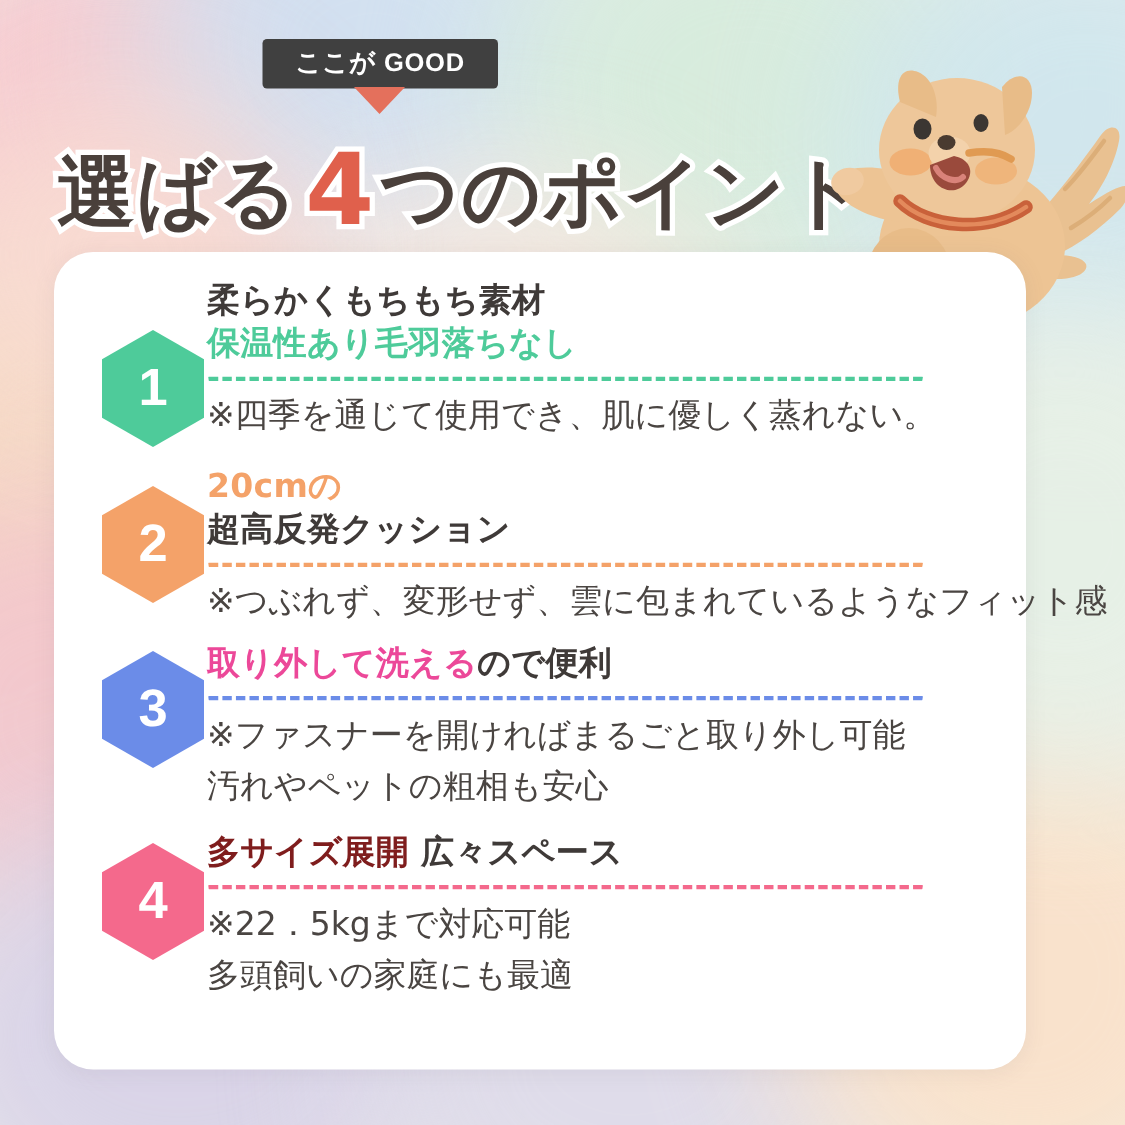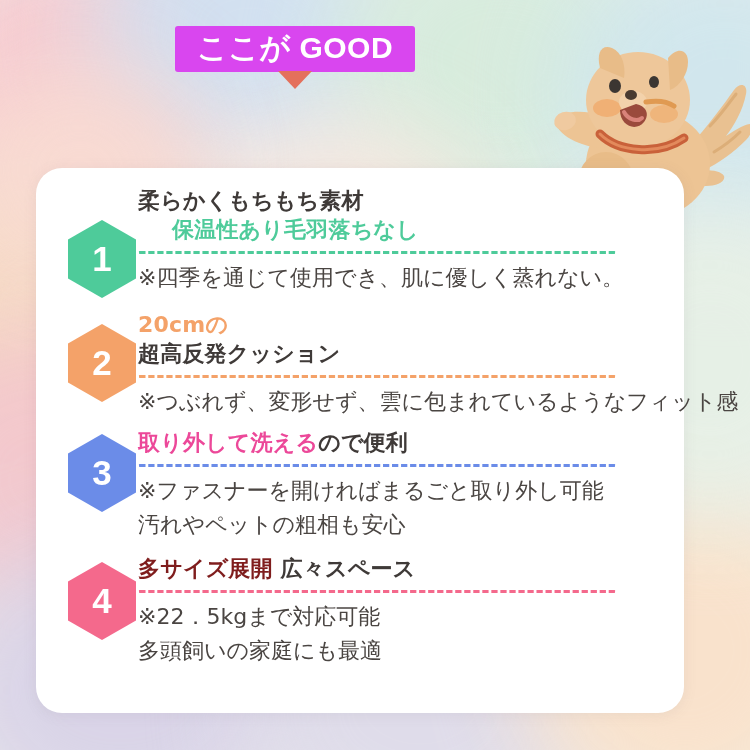--- a/index.html
+++ b/index.html
@@ -22,23 +22,23 @@
   .b7{left:-60px;  top:540px;  width:360px;height:300px;background:#d9d3e8;opacity:.95;}
   .b8{left:240px;  top:560px;  width:360px;height:300px;background:#dcd8ea;opacity:.8;}
   .b9{left:520px;  top:480px;  width:330px;height:340px;background:#fae2cb;opacity:.95;}
   .b10{left:560px; top:200px;  width:300px;height:320px;background:#e6f0e6;opacity:.9;}
   .b11{left:180px; top:120px;  width:300px;height:220px;background:#f8e7de;opacity:.85;}
   .b12{left:-40px; top:60px;   width:240px;height:220px;background:#f9dcd4;opacity:.85;}
 
   
   .badge-wrap{position:absolute;left:175px;top:26px;}
   .badge{
-    background:#d946ef;color:#ffffff;
+    background:#404040;color:#ffffff;
     padding:7px 22px 9px 22px;border-radius:3px;
-    font-size:30px;font-weight:700;letter-spacing:.5px;line-height:1;
+    font-size:17px;font-weight:700;letter-spacing:.5px;line-height:1;
     font-family:"Liberation Sans","DejaVu Sans",sans-serif;
     white-space:nowrap;
   }
   .badge-tail{
     position:absolute;left:50%;transform:translateX(-50%);
     bottom:-17px;width:0;height:0;
     border-left:17px solid transparent;border-right:17px solid transparent;
     border-top:18px solid #e4705c;
   }
 
@@ -88,21 +88,21 @@
   .i4 .hex{top:8px; background:#f4698c;}
 
   .body{position:absolute;left:102px;width:512px;}
 
   .line{
     font-size:22px;font-weight:700;line-height:1.32;
     color:#3f3a38;white-space:nowrap;
     font-family:"DejaVu Sans","Liberation Sans",sans-serif;
     letter-spacing:.2px;
   }
-  .accent-1{color:#4ecb9a;margin-left:34px;}
+  .accent-1{color:#4ecb9a;}
   .accent-2{color:#f4a269;}
   .accent-3{color:#ec4899;}
   .accent-4{color:#7f1d1d;}
 
   .dashline{
     height:0;border-top:3px dashed;border-radius:2px;
     margin:7px 0 7px 0;width:478px;
   }
   .d1{border-color:#4ecb9a;}
   .d2{border-color:#f4a269;}
@@ -132,20 +132,23 @@
     <div class="blob b10"></div>
     <div class="blob b11"></div>
     <div class="blob b12"></div>
   </div>
 
   <div class="badge-wrap">
     <div class="badge">ここが GOOD</div>
     <div class="badge-tail"></div>
   </div>
 
+  <div class="headline">
+    <span class="hl-part">選ばる</span><span class="hl-num">4</span><span class="hl-part">つのポイント</span>
+  </div>
 
   <div class="dog">
     <svg viewBox="0 0 215 200" width="215" height="200">
 
       <path d="M150 118 C170 96 186 74 196 60 C202 52 210 54 208 64 C205 80 196 96 188 106
                C200 98 208 94 212 94 C216 96 214 104 208 110 C196 122 180 134 166 140
                C176 140 184 142 186 146 C188 152 178 156 168 156 C156 156 146 150 142 142 Z" fill="#e9c191"></path>
       <path d="M172 96 C182 86 192 72 198 64" stroke="#dcae78" stroke-width="3" fill="none" stroke-linecap="round"></path>
       <path d="M176 122 C186 116 196 108 202 102" stroke="#dcae78" stroke-width="3" fill="none" stroke-linecap="round"></path>
 

